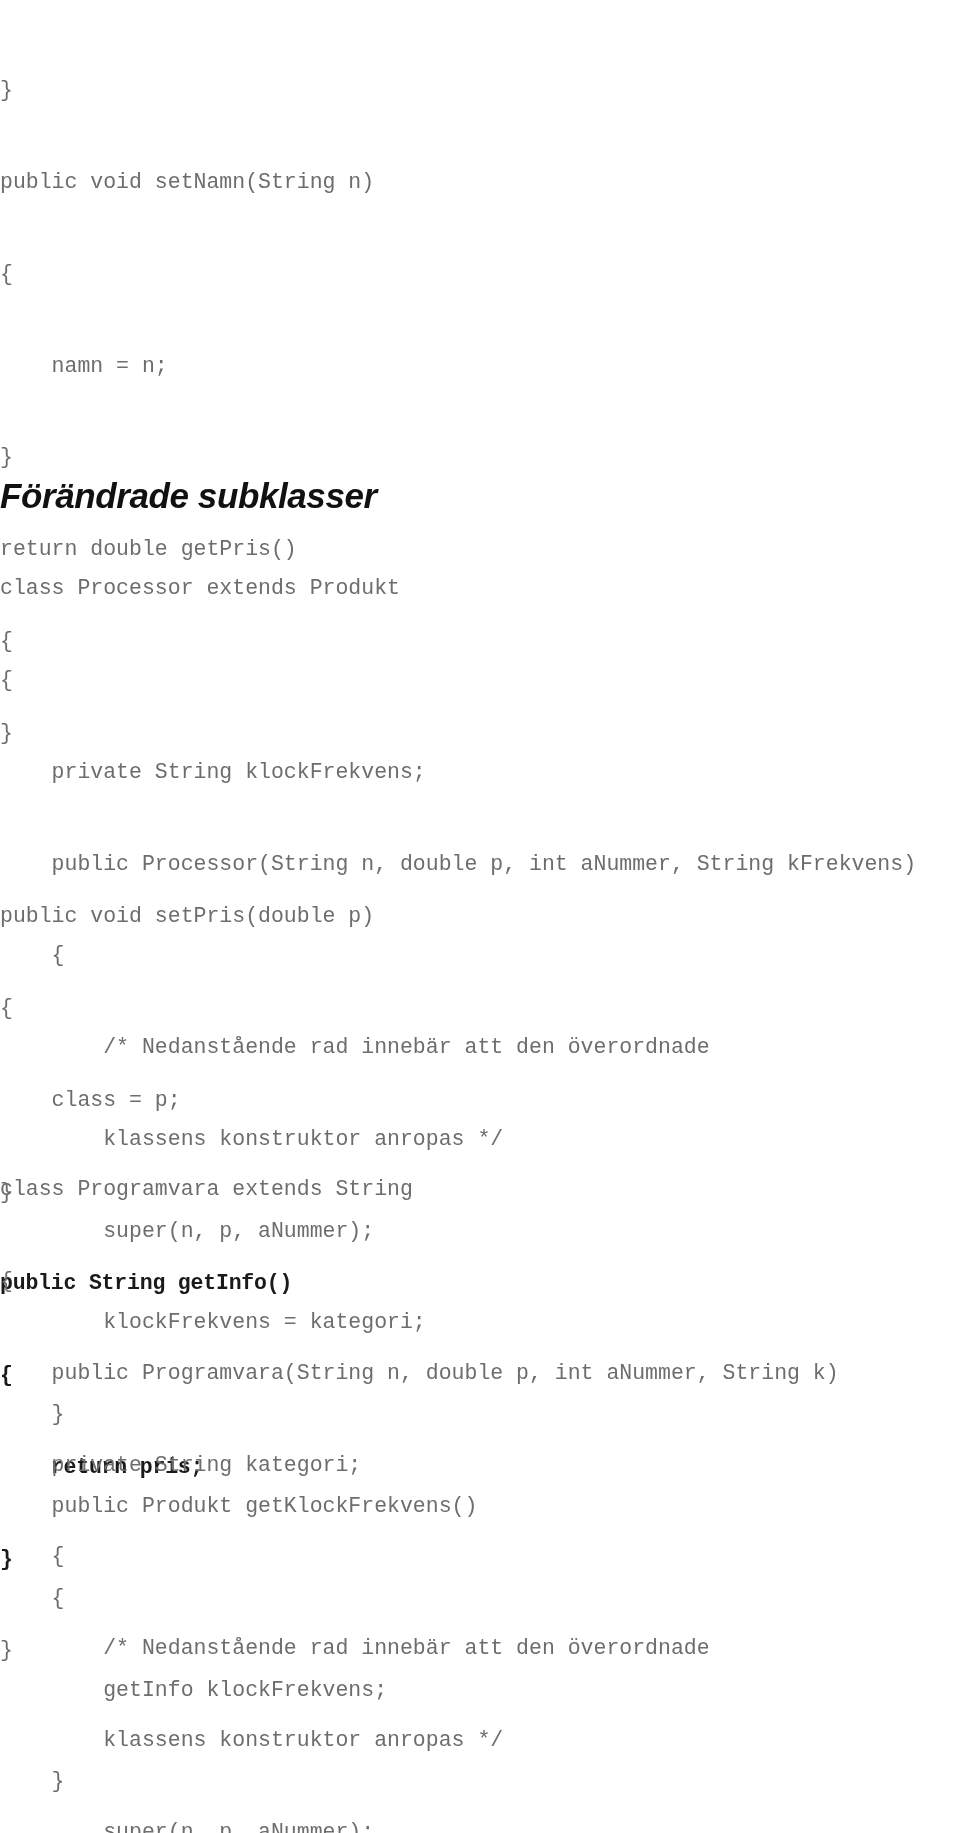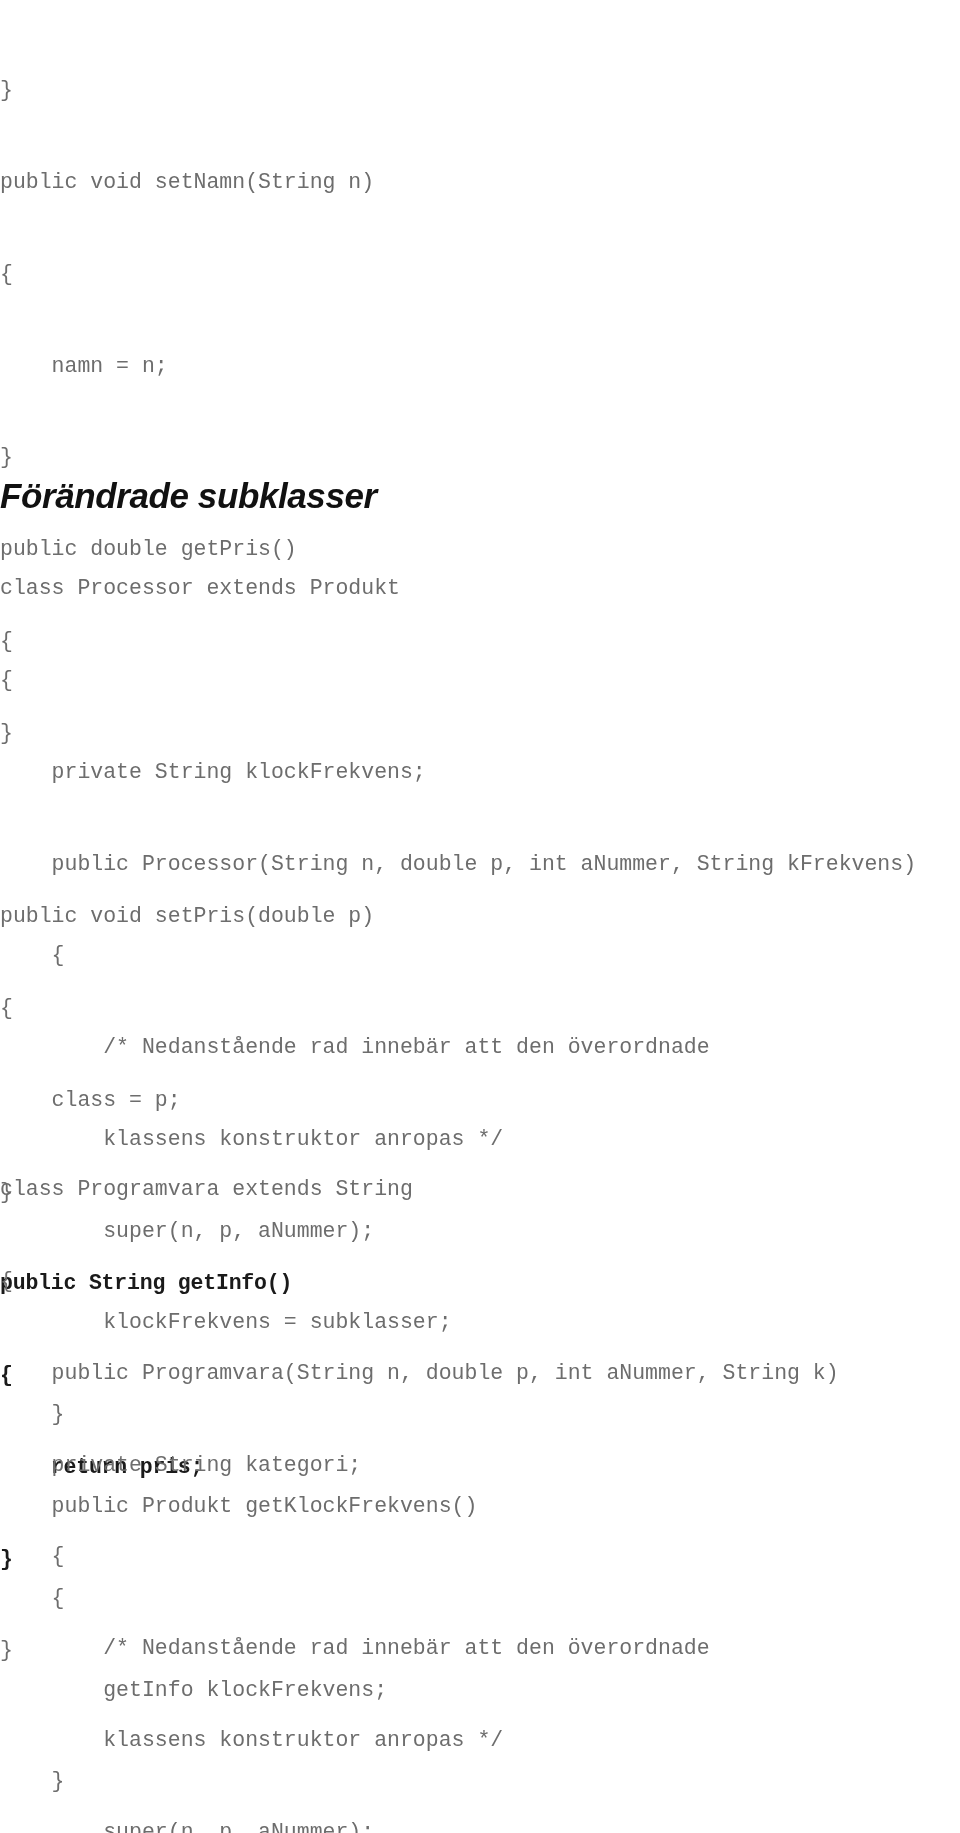--- a/index.html
+++ b/index.html
@@ -62,21 +62,21 @@
 <body>
 
 <div class="page">
 
   <div id="block-top" class="code-block">
     <span class="ln">}</span>
     <span class="ln">public void setNamn(String n)</span>
     <span class="ln">{</span>
     <span class="ln">    namn = n;</span>
     <span class="ln">}</span>
-    <span class="ln">public double getPris()</span>
+    <span class="ln">return double getPris()</span>
     <span class="ln">{</span>
     <span class="ln">}</span>
     <span class="ln blank"></span>
     <span class="ln">public void setPris(double p)</span>
     <span class="ln">{</span>
     <span class="ln">    class = p;</span>
     <span class="ln">}</span>
     <span class="ln bold">public String getInfo()</span>
     <span class="ln bold">{</span>
     <span class="ln bold">    return pris;</span>
@@ -90,21 +90,21 @@
 
   <div id="block-processor" class="code-block">
     <span class="ln">class Processor extends Produkt</span>
     <span class="ln">{</span>
     <span class="ln">    private String klockFrekvens;</span>
     <span class="ln">    public Processor(String n, double p, int aNummer, String kFrekvens)</span>
     <span class="ln">    {</span>
     <span class="ln">        /* Nedanstående rad innebär att den överordnade</span>
     <span class="ln">        klassens konstruktor anropas */</span>
     <span class="ln">        super(n, p, aNummer);</span>
-    <span class="ln">        klockFrekvens = subklasser;</span>
+    <span class="ln">        klockFrekvens = kategori;</span>
     <span class="ln">    }</span>
     <span class="ln">    public Produkt getKlockFrekvens()</span>
     <span class="ln">    {</span>
     <span class="ln">        getInfo klockFrekvens;</span>
     <span class="ln">    }</span>
     
     
     
     
     

